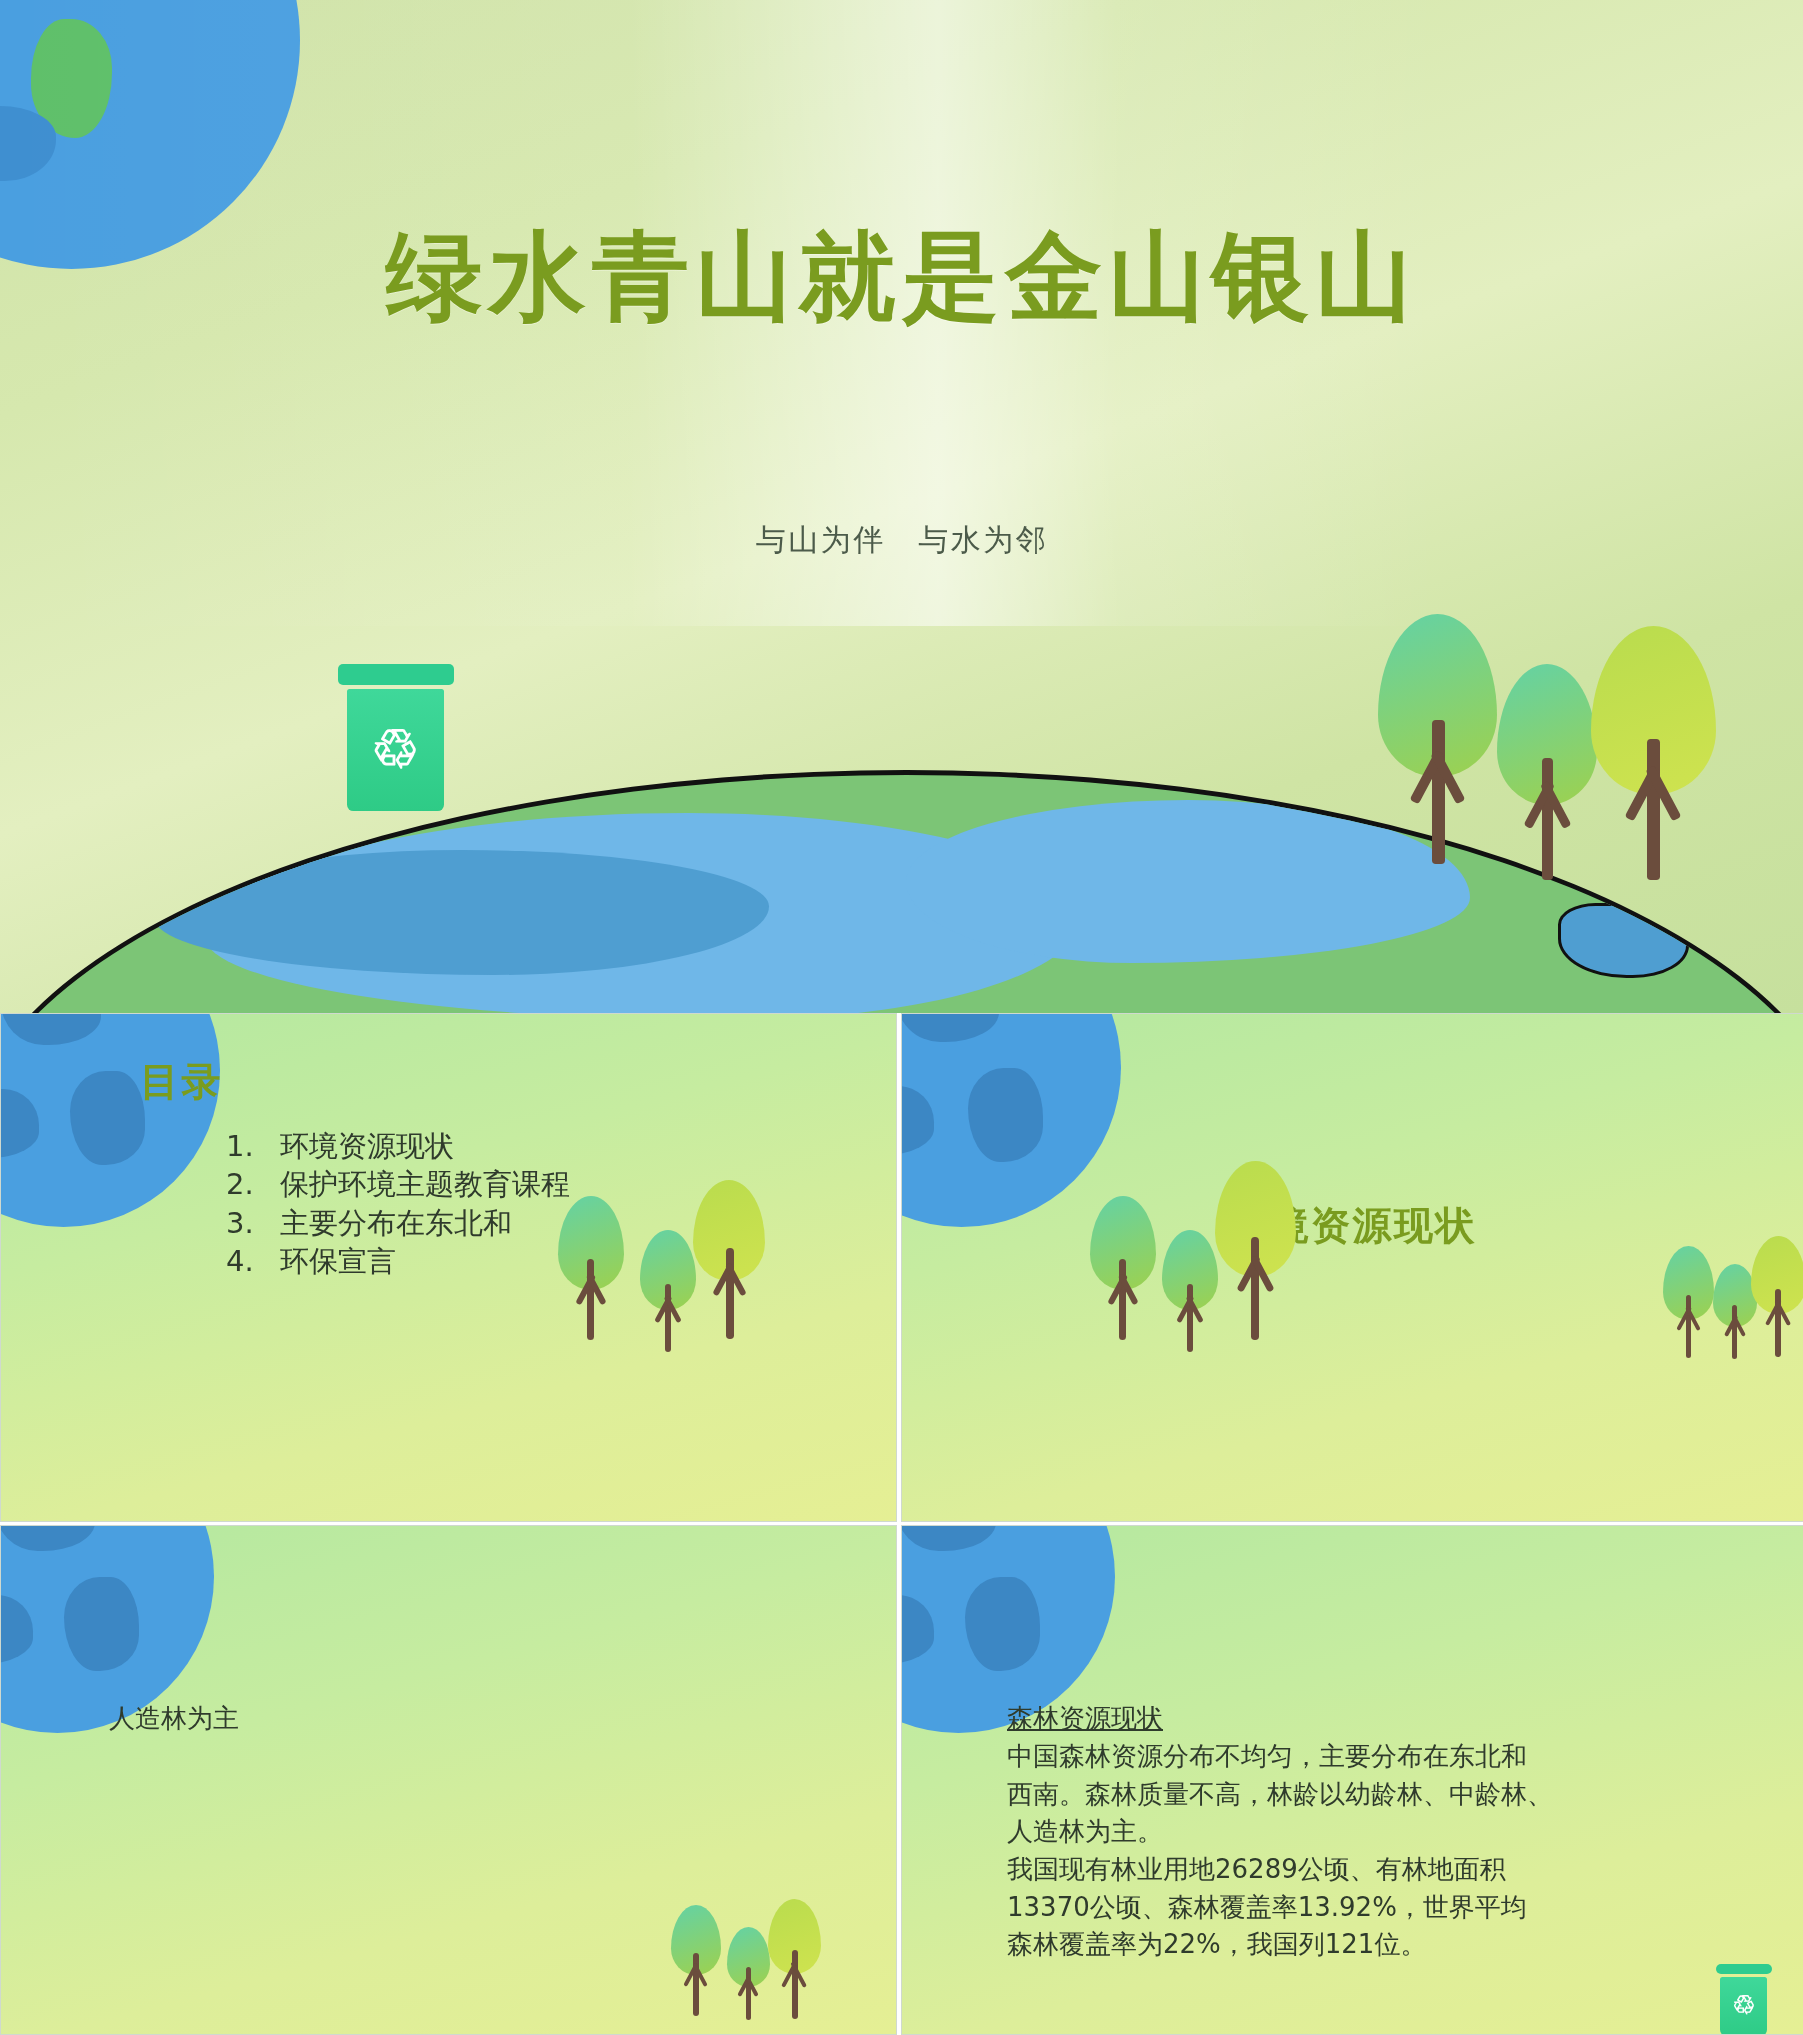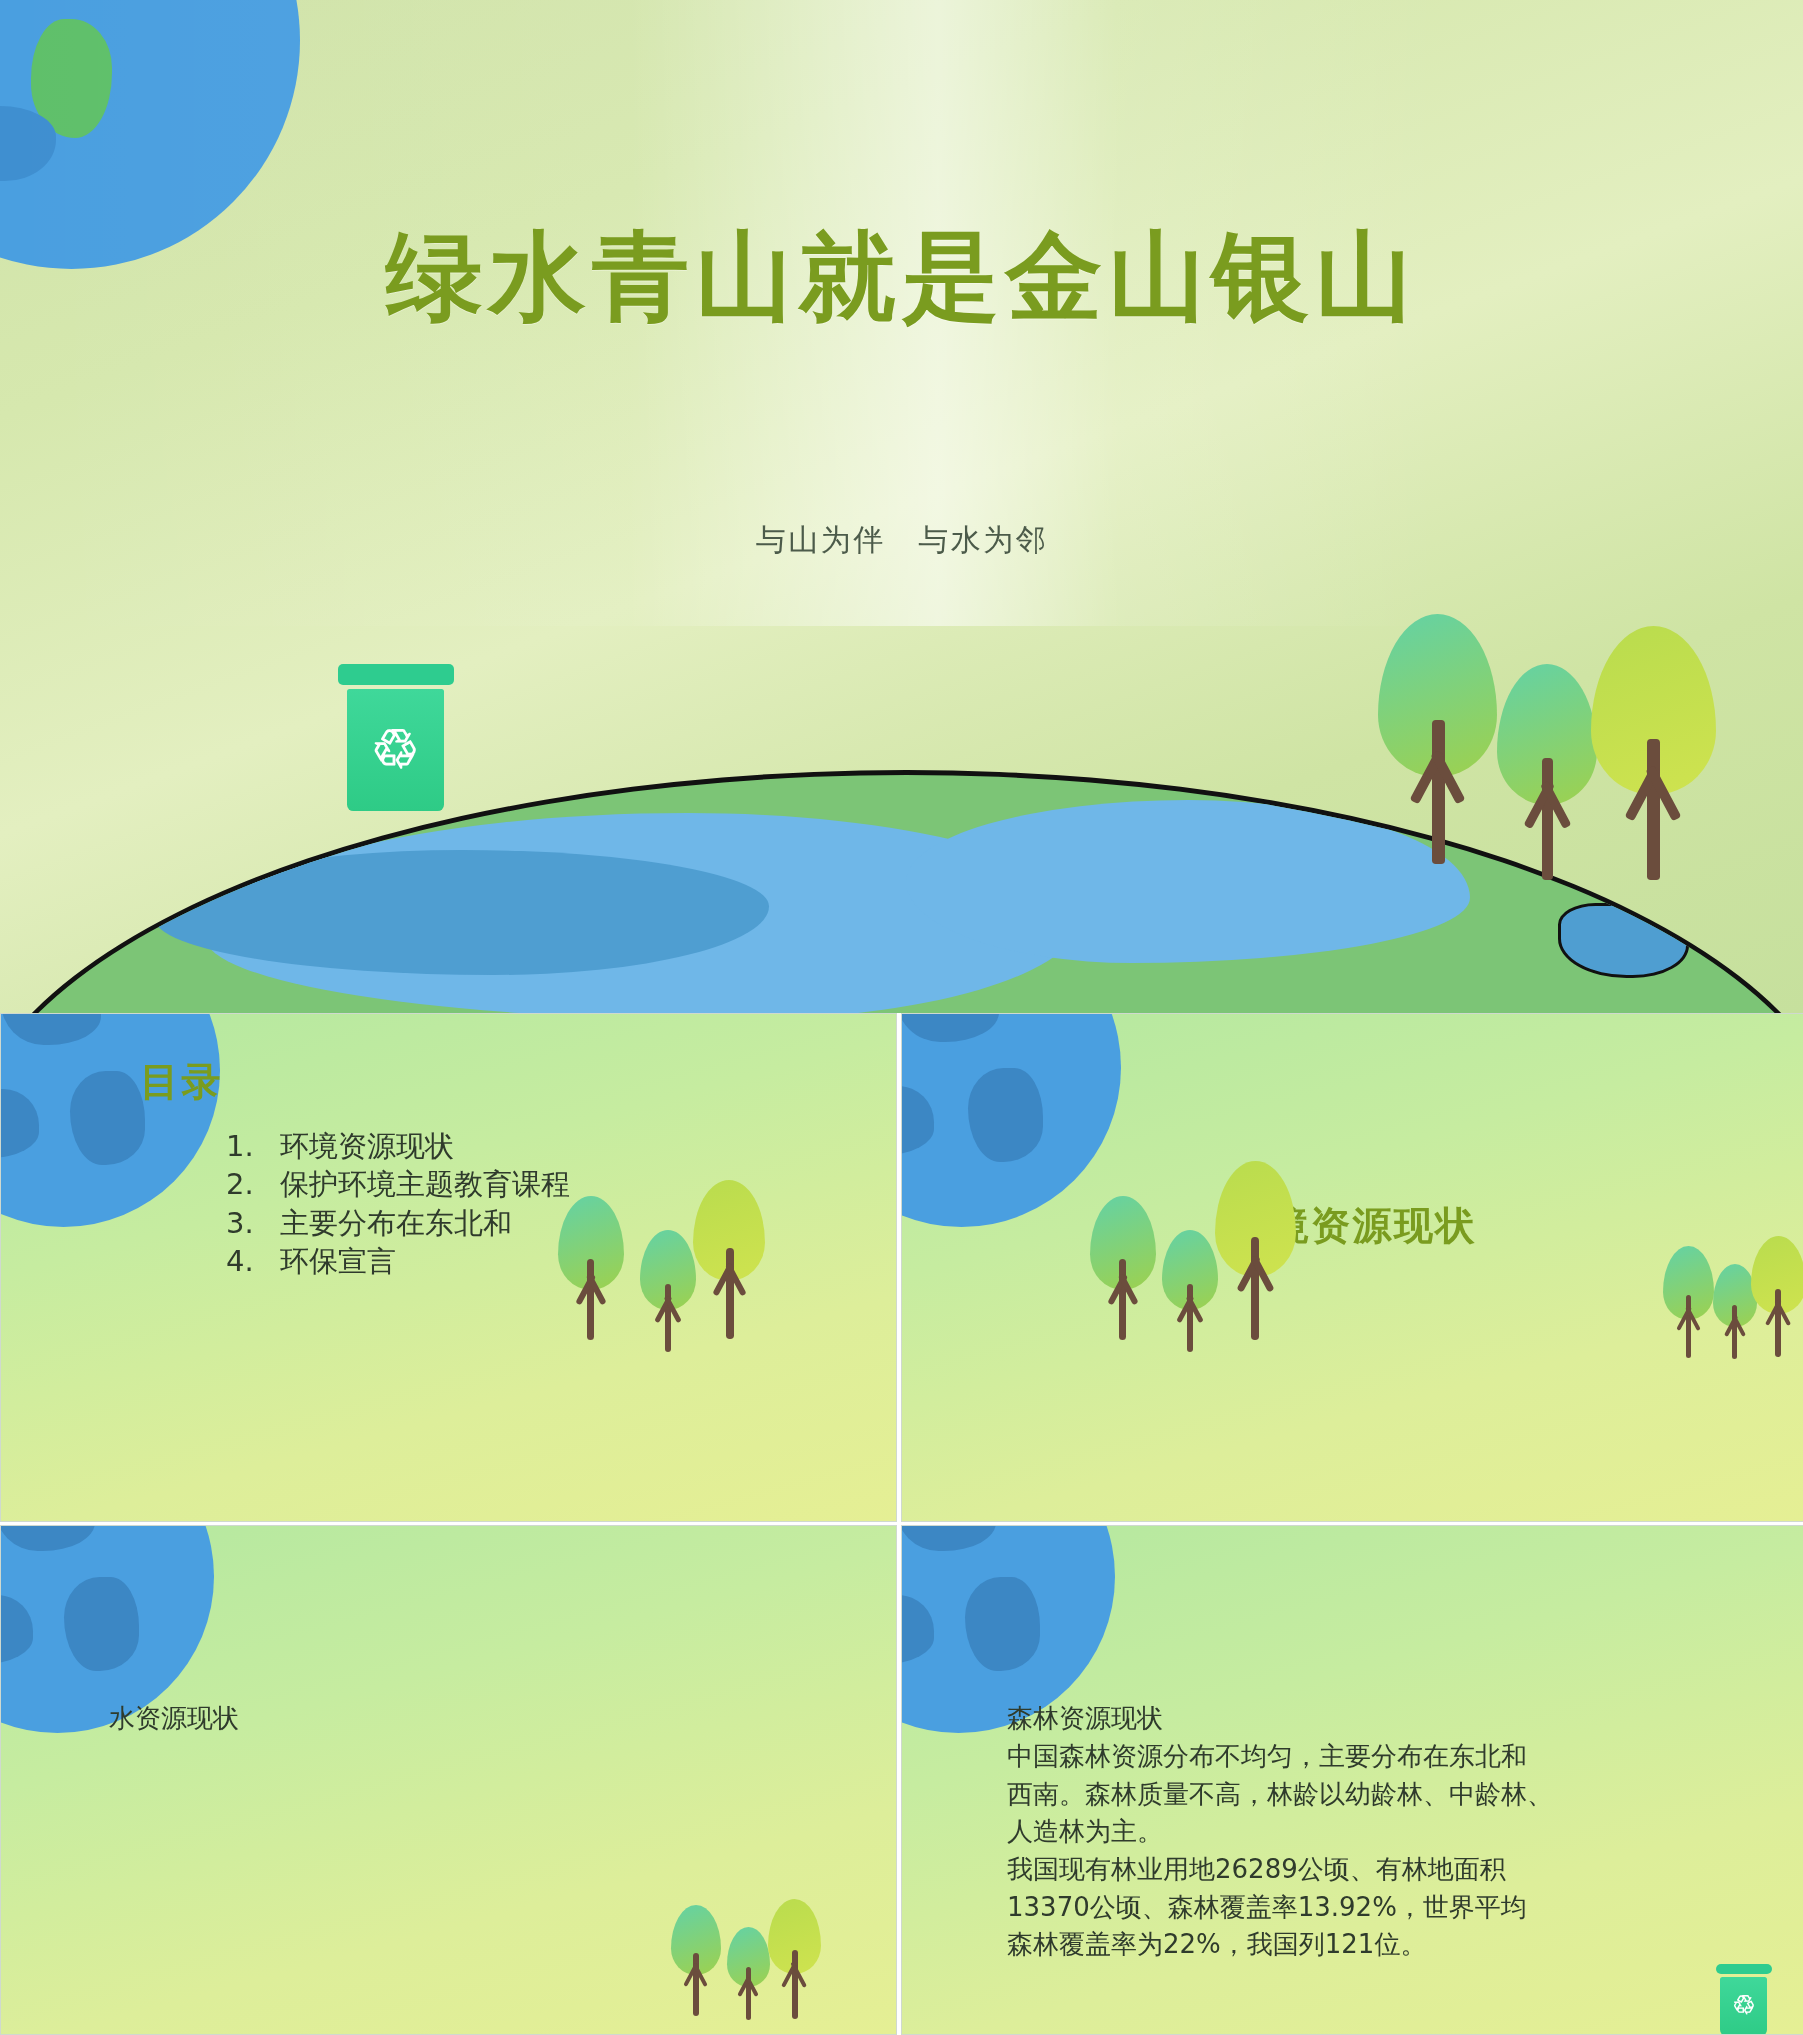--- a/index.html
+++ b/index.html
@@ -368,21 +368,21 @@
     </div>
   </div>
 
   <div class="mini-slide" id="slide-water">
     <div class="mini-globe" style="left:-100px; top:-106px; width:313px; height:313px;">
       <div class="land" style="left:94px; top:56px; width:100px; height:75px;"></div>
       <div class="land" style="left:38px; top:175px; width:94px; height:69px;"></div>
       <div class="land" style="left:163px; top:157px; width:75px; height:94px;"></div>
     </div>
 
-    <div class="body-title" style="left:108px; top:175px;">水资源现状</div>
+    <div class="body-title" style="left:108px; top:175px;">人造林为主</div>
 
     <div class="tree" style="left:670px; top:379px; width:50px; height:110px;">
       <div class="leaf" style="width:50px; height:70px;"></div>
       <div class="trunk" style="left:22px; top:48px; width:5.6px; height:63px;"></div>
       <div class="branch" style="left:12px; top:56px; width:4.4px; height:25px; transform:rotate(28deg);"></div>
       <div class="branch" style="left:33px; top:56px; width:4.4px; height:25px; transform:rotate(-28deg);"></div>
     </div>
     <div class="tree" style="left:726px; top:401px; width:43px; height:91px;">
       <div class="leaf" style="width:43px; height:60px;"></div>
       <div class="trunk" style="left:19px; top:40px; width:5px; height:53px;"></div>
@@ -397,21 +397,21 @@
     </div>
   </div>
 
   <div class="mini-slide" id="slide-forest">
     <div class="mini-globe" style="left:-100px; top:-106px; width:313px; height:313px;">
       <div class="land" style="left:94px; top:56px; width:100px; height:75px;"></div>
       <div class="land" style="left:38px; top:175px; width:94px; height:69px;"></div>
       <div class="land" style="left:163px; top:157px; width:75px; height:94px;"></div>
     </div>
 
-    <div class="body-title" style="left:105px; top:175px;">森林资源现状</div>
+    <div class="body-title" style="left:105px; top:175px;text-decoration:underline;">森林资源现状</div>
     <div class="body-text" style="left:105px; top:212px; width:726px;">中国森林资源分布不均匀，主要分布在东北和
 西南。森林质量不高，林龄以幼龄林、中龄林、
 人造林为主。
 我国现有林业用地26289公顷、有林地面积
 13370公顷、森林覆盖率13.92%，世界平均
 森林覆盖率为22%，我国列121位。</div>
 
     <div class="bin" style="left:814px; top:438px; width:55px; height:70px;">
       <div class="lid" style="width:56px; height:10px;"></div>
       <div class="body" style="left:4.4px; top:12.5px; width:47px; height:59px;"></div>

